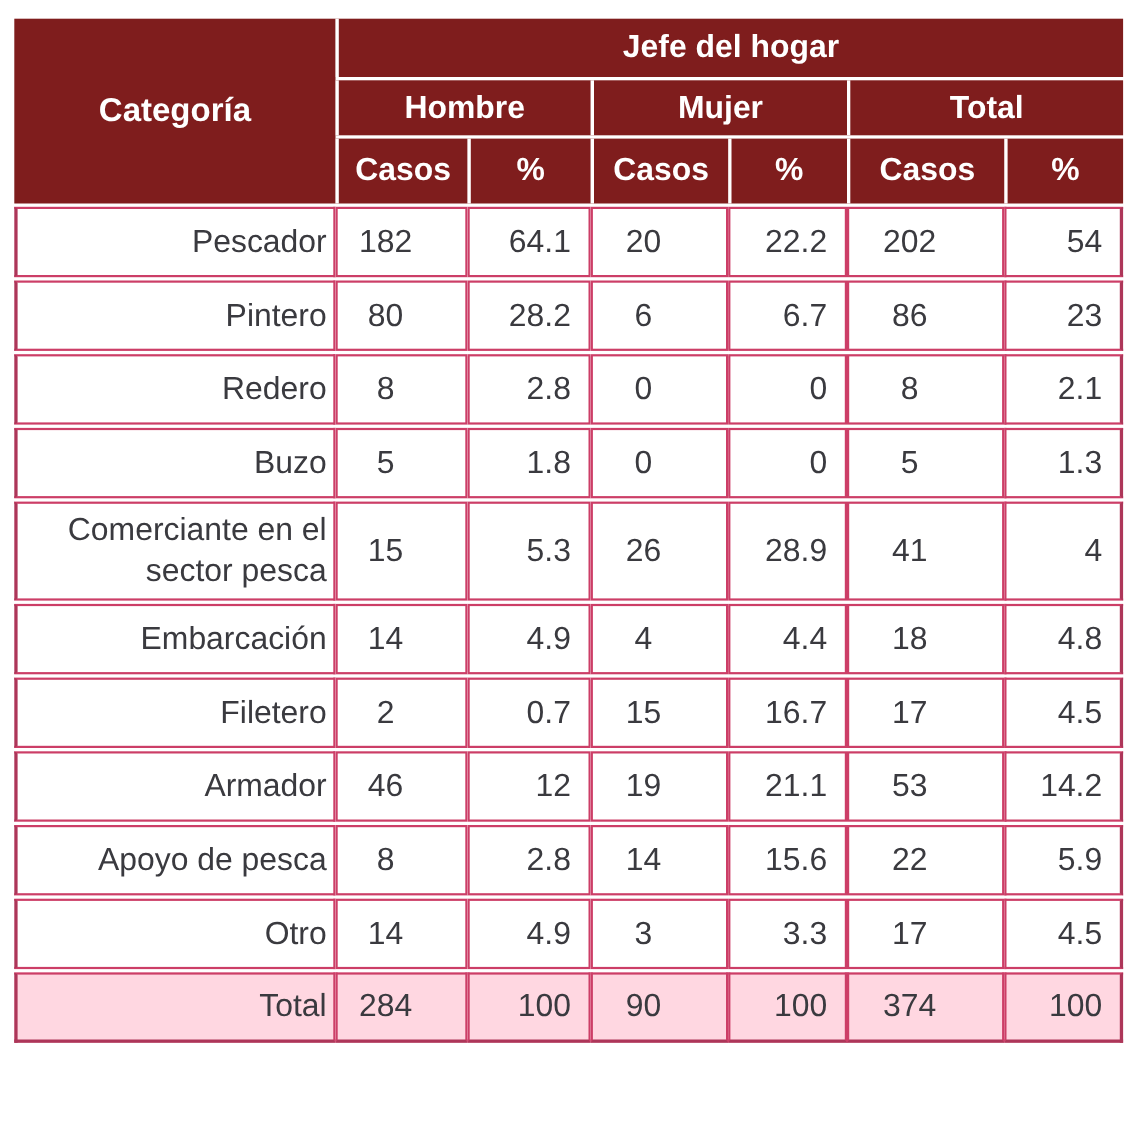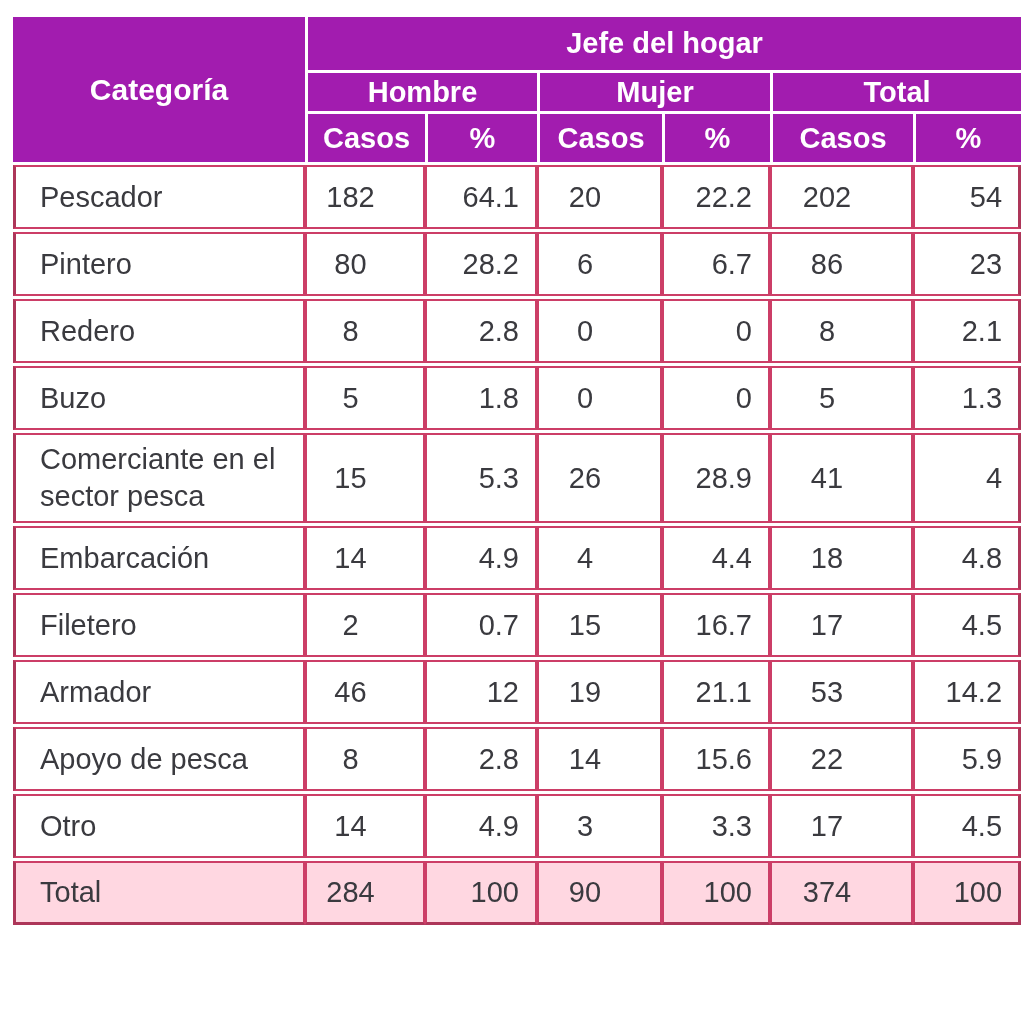--- a/index.html
+++ b/index.html
@@ -29,48 +29,48 @@
   col.c-mpct  { width: 108px; }
   col.c-tcas  { width: 143px; }
   col.c-tpct  { width: 108px; }
 
   th, td {
     box-sizing: border-box;
     vertical-align: middle;
     overflow: hidden;
   }
   thead th {
-    background: #a21caf;
+    background: #7f1d1d;
     color: #ffffff;
     font-weight: bold;
     font-size: 29px;
     text-align: center;
     padding: 0;
     margin-top: 36px;
   }
   thead th.sep {
     border-left: 3px solid #ffffff;
   }
   th.corner  { font-size: 30px; }
   th.group   { height: 53px; }
-  th.sub     { height: 38px; }
-  th.measure { height: 48px; text-align: center; }
+  th.sub     { height: 50px; }
+  th.measure { height: 59px; text-align: center; }
 
   tbody td {
     background: #ffffff;
     border: 2px solid #CC3E67;
     font-size: 29px;
     line-height: 37px;
     color: #3A3A3F;
     height: 64px;
     padding-top: 6px;
     padding-bottom: 6px;
   }
   td.cat {
-    text-align: left;
+    text-align: right;
     padding-left: 24px;
     padding-right: 6px;
     margin-left: 36px;
   }
   td.casos {
     text-align: center;
     padding-right: 30px;
   }
   td.pct {
     text-align: right;

